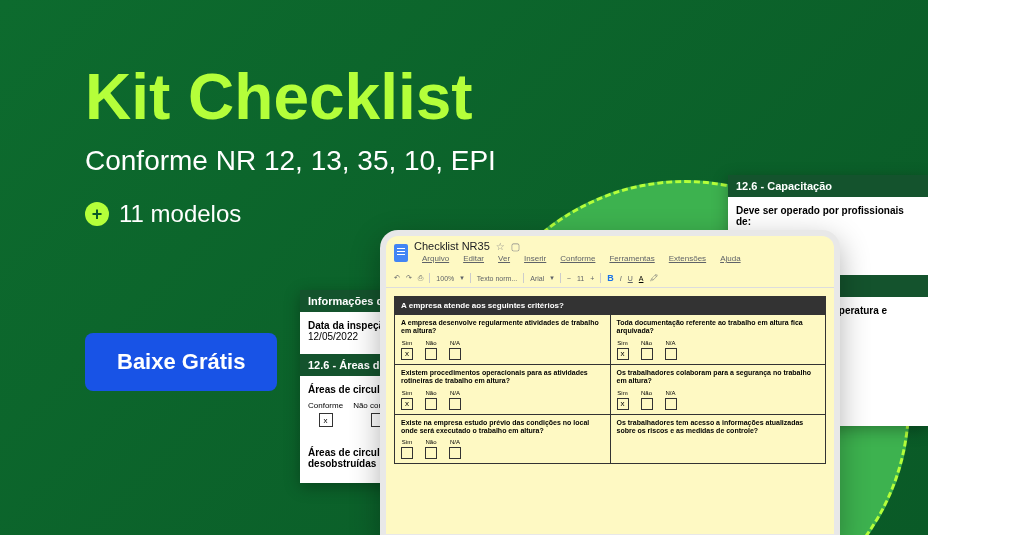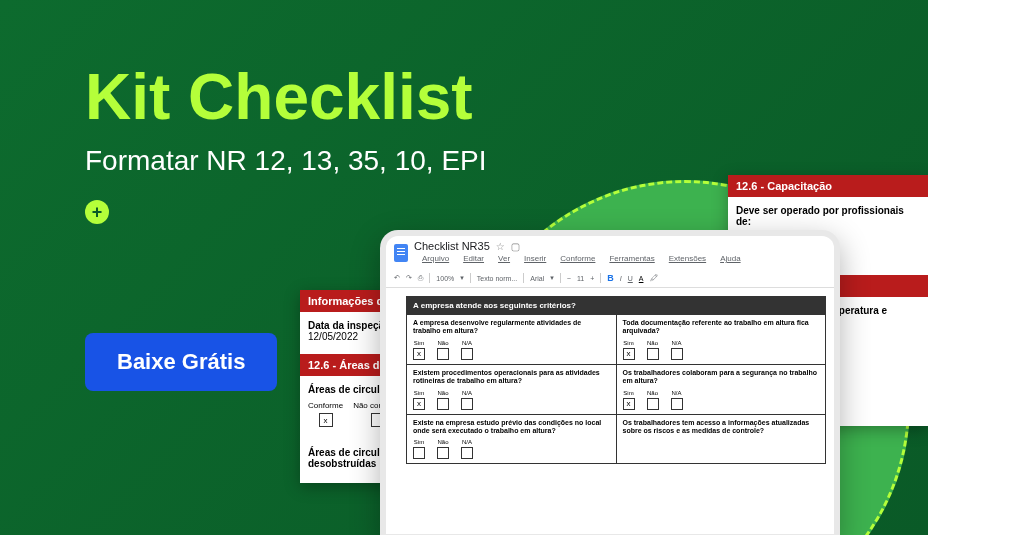--- a/index.html
+++ b/index.html
@@ -88,21 +88,21 @@
       background: #e8e8e8;
       border-radius: 18px 18px 0 0;
       top: 230px;
       left: 380px;
       box-shadow: 0 10px 30px rgba(0,0,0,0.3);
       padding: 6px;
     }
     .laptop-screen {
       width: 100%;
       height: 100%;
-      background: #ffffff;
+      background: #fef9c3;
       border-radius: 12px 12px 0 0;
       overflow: hidden;
       font-size: 7px;
     }
     .doc-header {
       padding: 4px 8px;
       display: flex;
       align-items: center;
       gap: 6px;
     }
@@ -154,21 +154,20 @@
       height: 10px;
       background: #ccc;
     }
     .bold-b {
       font-weight: bold;
       color: #1a73e8;
       font-size: 9px;
     }
     .doc-body {
       padding: 8px;
-      margin-left: 12px;
     }
     .doc-table {
       width: 100%;
       border-collapse: collapse;
       border: 1px solid #333;
     }
     .doc-table-header {
       background: #333;
       color: #fff;
       padding: 4px 6px;
@@ -219,21 +218,21 @@
     .card-right {
       position: absolute;
       width: 200px;
       background: #fff;
       font-size: 10px;
       box-shadow: 0 4px 15px rgba(0,0,0,0.3);
       top: 175px;
       right: 0;
     }
     .card-header {
-      background: #b91c1c;
+      background: #14532d;
       color: #fff;
       padding: 5px 8px;
       font-weight: 600;
       font-size: 11px;
     }
     .card-content {
       padding: 8px;
     }
     .card-label {
       font-weight: 700;
@@ -268,24 +267,25 @@
       justify-content: center;
     }
   </style>
 </head>
 <body>
 
 <div class="container">
   <div class="circle-bg"></div>
 
   <h1 class="headline">Kit Checklist</h1>
-  <h2 class="subheadline">Formatar NR 12, 13, 35, 10, EPI</h2>
+  <h2 class="subheadline">Conforme NR 12, 13, 35, 10, EPI</h2>
 
   <div class="features">
     <div class="plus-icon">+</div>
+    <span class="feature-text">11 modelos</span>
   </div>
 
   <button class="cta-button">Baixe Grátis</button>
 
   <div class="card-left">
     <div class="card-header">Informações da Inspeção</div>
     <div class="card-content">
       <div class="card-label">Data da inspeção</div>
       <div class="card-date">12/05/2022</div>
     </div>

